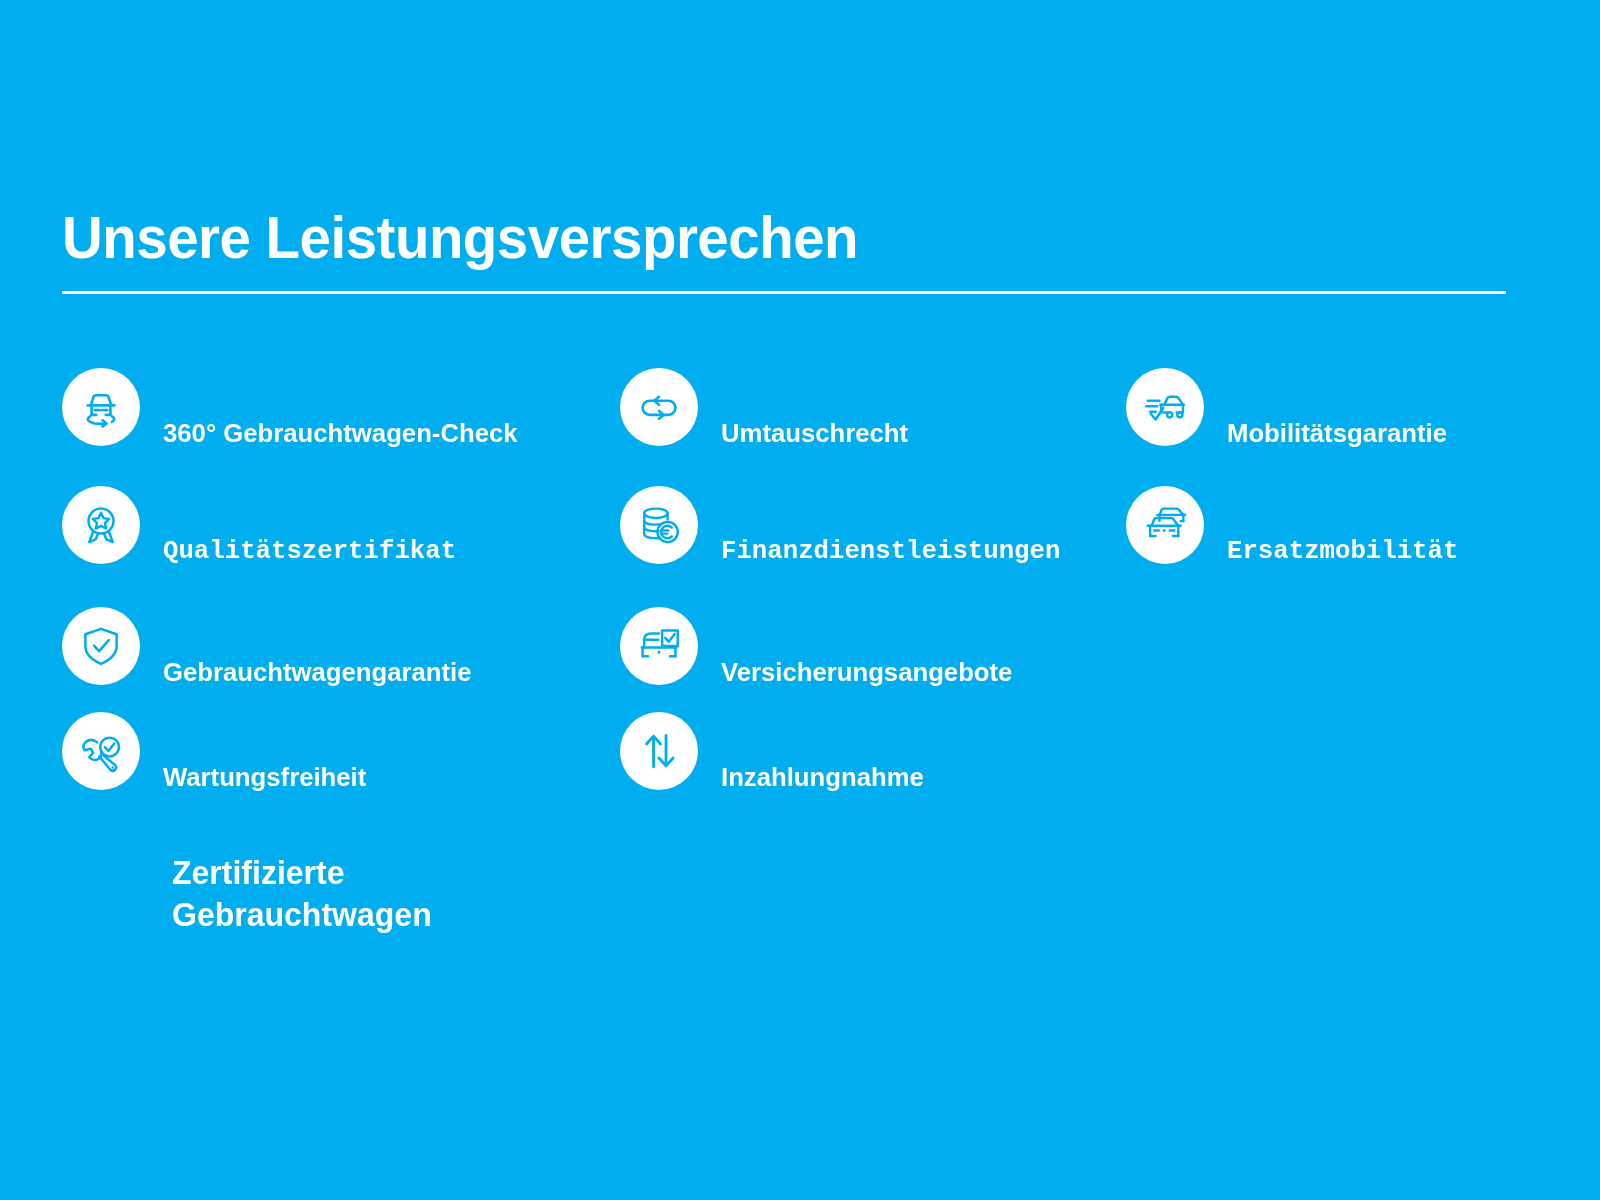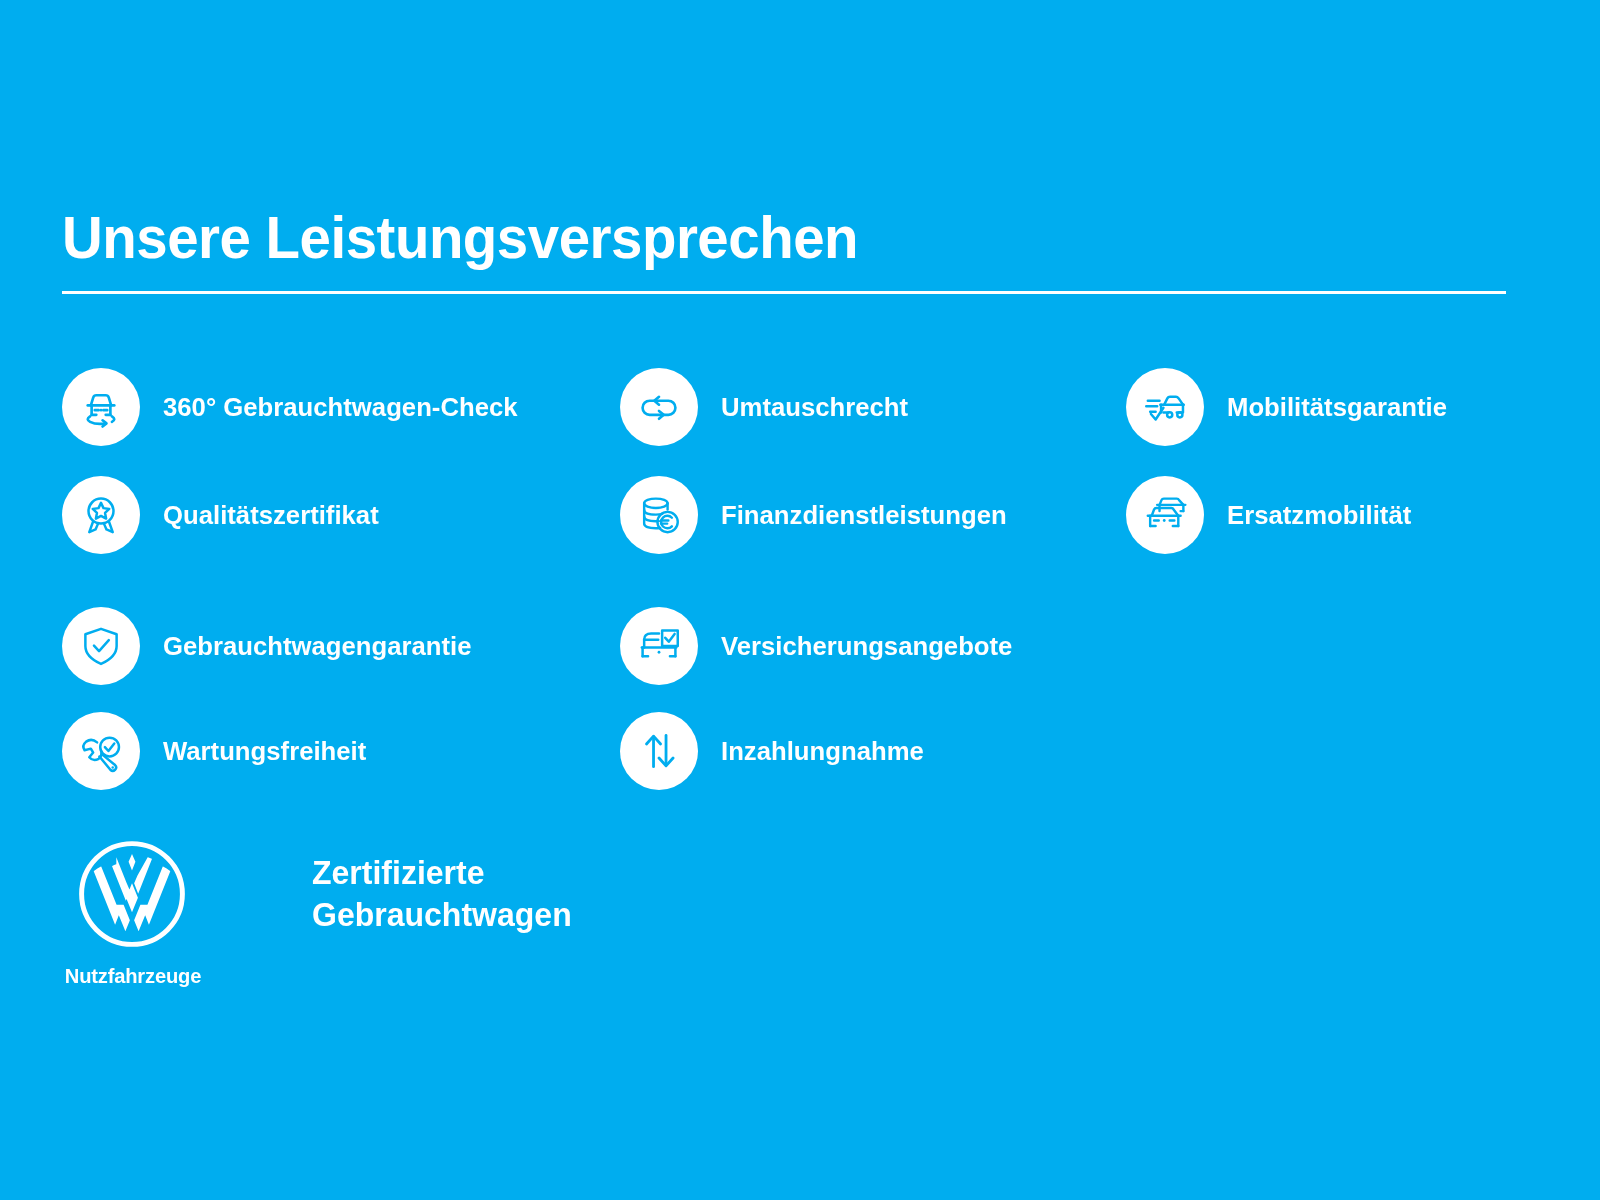--- a/index.html
+++ b/index.html
@@ -55,26 +55,26 @@
     position: absolute;
     top: 0;
   }
   .col-0 { left: 62px; }
   .col-1 { left: 620px; }
   .col-2 { left: 1126px; }
 
   .feature {
     position: absolute;
     display: flex;
-    align-items: center;
+    align-items: flex-end;
     height: 78px;
     white-space: nowrap;
   }
   .feature.r0 { top: 0px; }
-  .feature.r1 { top: 108px; }
+  .feature.r1 { top: 118px; font-family: Liberation Mono, monospace; }
   .feature.r2 { top: 239px; }
   .feature.r3 { top: 344px; }
 
   .badge {
     width: 78px;
     height: 78px;
     border-radius: 50%;
     background: #ffffff;
     flex: 0 0 78px;
     display: flex;
@@ -294,42 +294,19 @@
             <circle cx="31" cy="39" r="1.8" fill="#00ADEF" stroke="none"></circle>
           </svg>
         </div>
         <div class="feature-label">Ersatzmobilität</div>
       </div>
     </div>
 
   </div>
 
   <div class="brand">
-    <div class="brand-mark">
-      <svg class="vw-logo" viewBox="0 0 100 100">
-        <circle cx="50" cy="50" r="45" fill="none" stroke="#ffffff" stroke-width="4.4"></circle>
-        <path fill="#ffffff" d="
-          M50 14.2
-          l3.05 7.1 -3.05 7.8 -3.05 -7.8 Z
-          M36.0 17.2 l9.1 22.7 3.0 7.0 -3.6 9.2 -12.3 -30.9
-          c-0.05 -0.12 0.02 -0.25 0.15 -0.31 1.15 -0.5 2.3 -0.96 3.45 -1.38
-          c0.08 -0.03 0.15 0.0 0.2 0.1 Z
-          M64.0 17.2 c0.05 -0.1 0.12 -0.13 0.2 -0.1 1.15 0.42 2.3 0.88 3.45 1.38
-          0.13 0.06 0.2 0.19 0.15 0.31 l-12.3 30.9 -3.6 -9.2 3.0 -7.0 Z
-          M22.6 25.6 l16.5 41.2 -4.2 10.6 -19.0 -47.5
-          c-0.05 -0.13 -0.01 -0.27 0.1 -0.35 2.0 -1.5 4.1 -2.85 6.3 -4.03
-          0.13 -0.07 0.27 -0.02 0.3 0.08 Z
-          M77.4 25.6 c0.03 -0.1 0.17 -0.15 0.3 -0.08 2.2 1.18 4.3 2.53 6.3 4.03
-          0.11 0.08 0.15 0.22 0.1 0.35 l-19.0 47.5 -4.2 -10.6 Z
-          M50 40.4 l5.3 13.0 -5.3 13.0 -5.3 -13.0 Z
-          M42.5 59.6 l5.6 13.8 -4.0 9.9 -9.8 -23.9 Z
-          M57.5 59.6 l8.2 -0.2 -9.8 23.9 -4.0 -9.9 Z
-          "></path>
-      </svg>
-      <div class="brand-sub">Nutzfahrzeuge</div>
-    </div>
     <div class="brand-text">
       <span class="line">Zertifizierte</span>
       <span class="line">Gebrauchtwagen</span>
     </div>
   </div>
 
 </div>
 
 </body></html>

